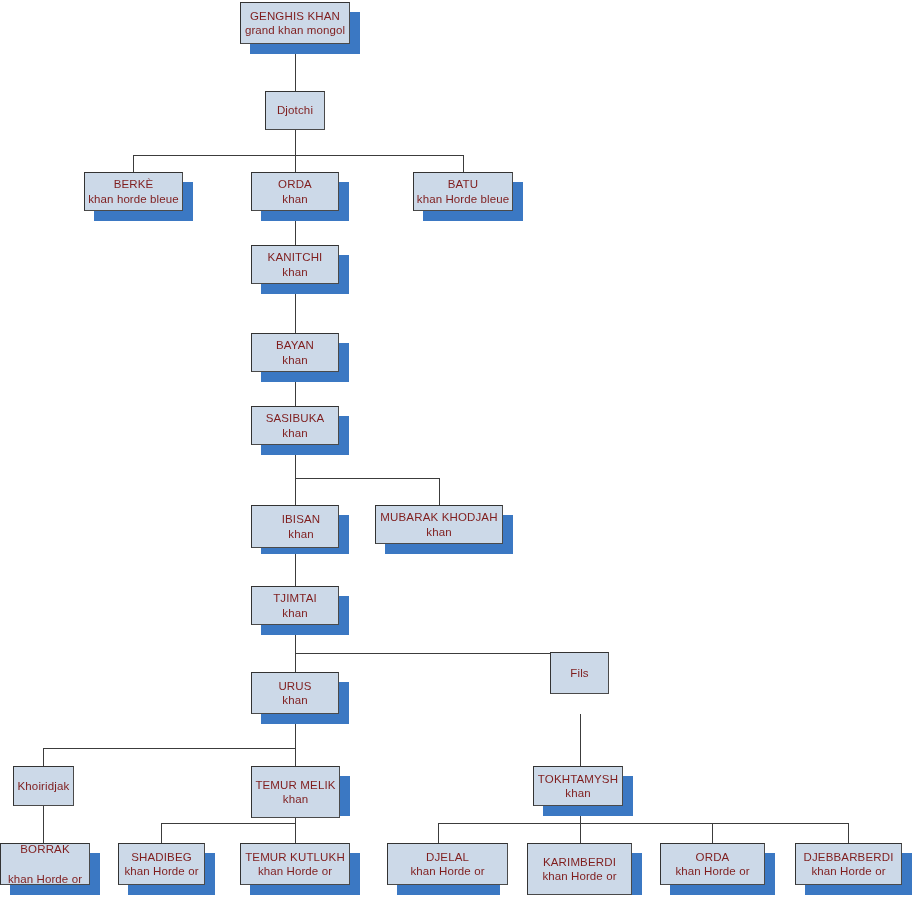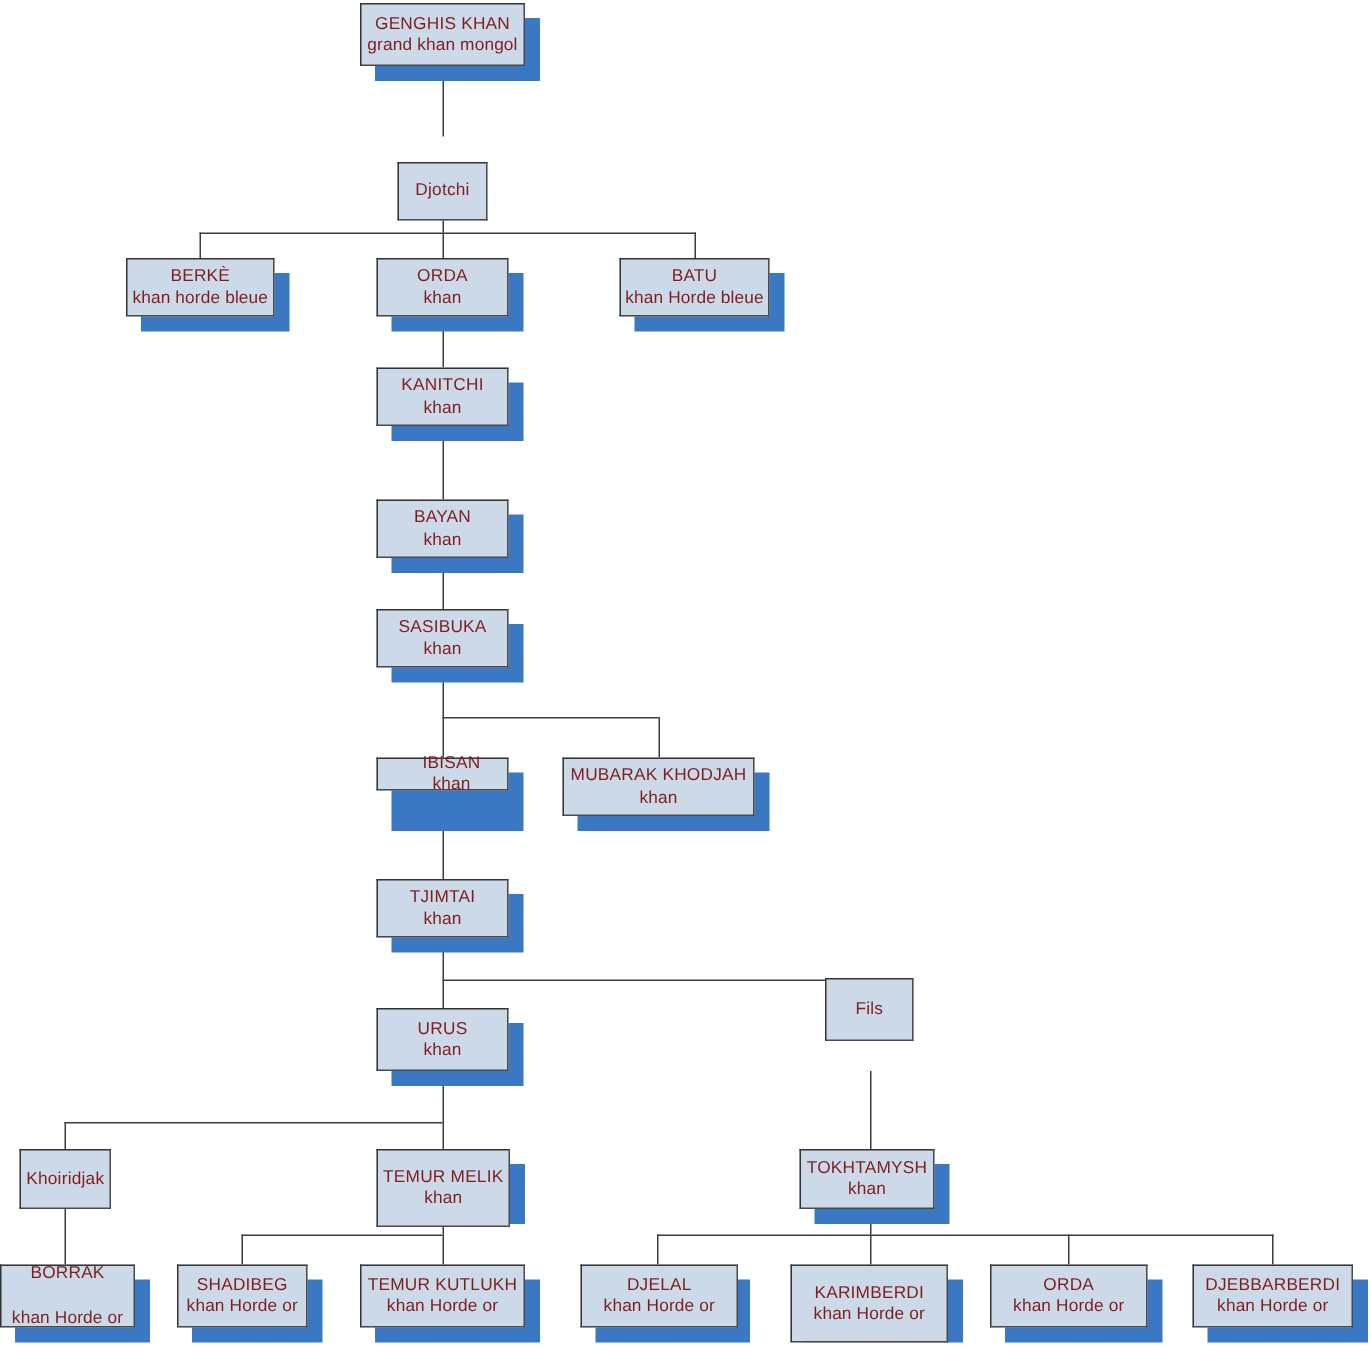--- a/index.html
+++ b/index.html
@@ -116,21 +116,21 @@
       <div class="shadow" style="left: 397px; top: 853px; width: 103px; height: 42px;"></div>
       <div class="shadow" style="left: 537px; top: 853px; width: 105px; height: 42px;"></div>
       <div class="shadow" style="left: 670px; top: 853px; width: 105px; height: 42px;"></div>
       <div class="shadow" style="left: 805px; top: 853px; width: 107px; height: 42px;"></div>
     </div>
   <div id="node-layer">
       <div class="node" style="left: 240px; top: 2px; width: 110px; height: 42px;">
         <div class="title">GENGHIS KHAN</div>
         <div class="subtitle">grand khan mongol</div>
       </div>
-      <div class="node" style="left: 265px; top: 91px; width: 60px; height: 39px; margin-top: 17px;">
+      <div class="node" style="left: 265px; top: 91px; width: 60px; height: 39px;">
         <div class="title">Djotchi</div>
       </div>
       <div class="node" style="left: 84px; top: 172px; width: 99px; height: 39px;">
         <div class="title">BERKÈ</div>
         <div class="subtitle">khan horde bleue</div>
       </div>
       <div class="node" style="left: 251px; top: 172px; width: 88px; height: 39px;">
         <div class="title">ORDA</div>
         <div class="subtitle">khan</div>
       </div>
@@ -143,21 +143,21 @@
         <div class="subtitle">khan</div>
       </div>
       <div class="node" style="left: 251px; top: 333px; width: 88px; height: 39px;">
         <div class="title">BAYAN</div>
         <div class="subtitle">khan</div>
       </div>
       <div class="node" style="left: 251px; top: 406px; width: 88px; height: 39px;">
         <div class="title">SASIBUKA</div>
         <div class="subtitle">khan</div>
       </div>
-      <div class="node" style="left: 251px; top: 505px; width: 88px; height: 22px; padding-left: 12px;">
+      <div class="node" style="left: 251px; top: 505px; width: 88px; height: 43px; padding-left: 12px;">
         <div class="title">IBISAN</div>
         <div class="subtitle">khan</div>
       </div>
       <div class="node" style="left: 375px; top: 505px; width: 128px; height: 39px;">
         <div class="title">MUBARAK KHODJAH</div>
         <div class="subtitle">khan</div>
       </div>
       <div class="node" style="left: 251px; top: 586px; width: 88px; height: 39px;">
         <div class="title">TJIMTAI</div>
         <div class="subtitle">khan</div>
@@ -185,21 +185,21 @@
         <div class="subtitle">khan Horde or</div>
       </div>
       <div class="node" style="left: 118px; top: 843px; width: 87px; height: 42px;">
         <div class="title">SHADIBEG</div>
         <div class="subtitle">khan Horde or</div>
       </div>
       <div class="node" style="left: 240px; top: 843px; width: 110px; height: 42px;">
         <div class="title">TEMUR KUTLUKH</div>
         <div class="subtitle">khan Horde or</div>
       </div>
-      <div class="node" style="left: 387px; top: 843px; width: 105px; height: 42px;">
+      <div class="node" style="left: 387px; top: 843px; width: 121px; height: 42px;">
         <div class="title">DJELAL</div>
         <div class="subtitle">khan Horde or</div>
       </div>
       <div class="node" style="left: 527px; top: 843px; width: 105px; height: 52px;">
         <div class="title">KARIMBERDI</div>
         <div class="subtitle">khan Horde or</div>
       </div>
       <div class="node" style="left: 660px; top: 843px; width: 105px; height: 42px;">
         <div class="title">ORDA</div>
         <div class="subtitle">khan Horde or</div>

